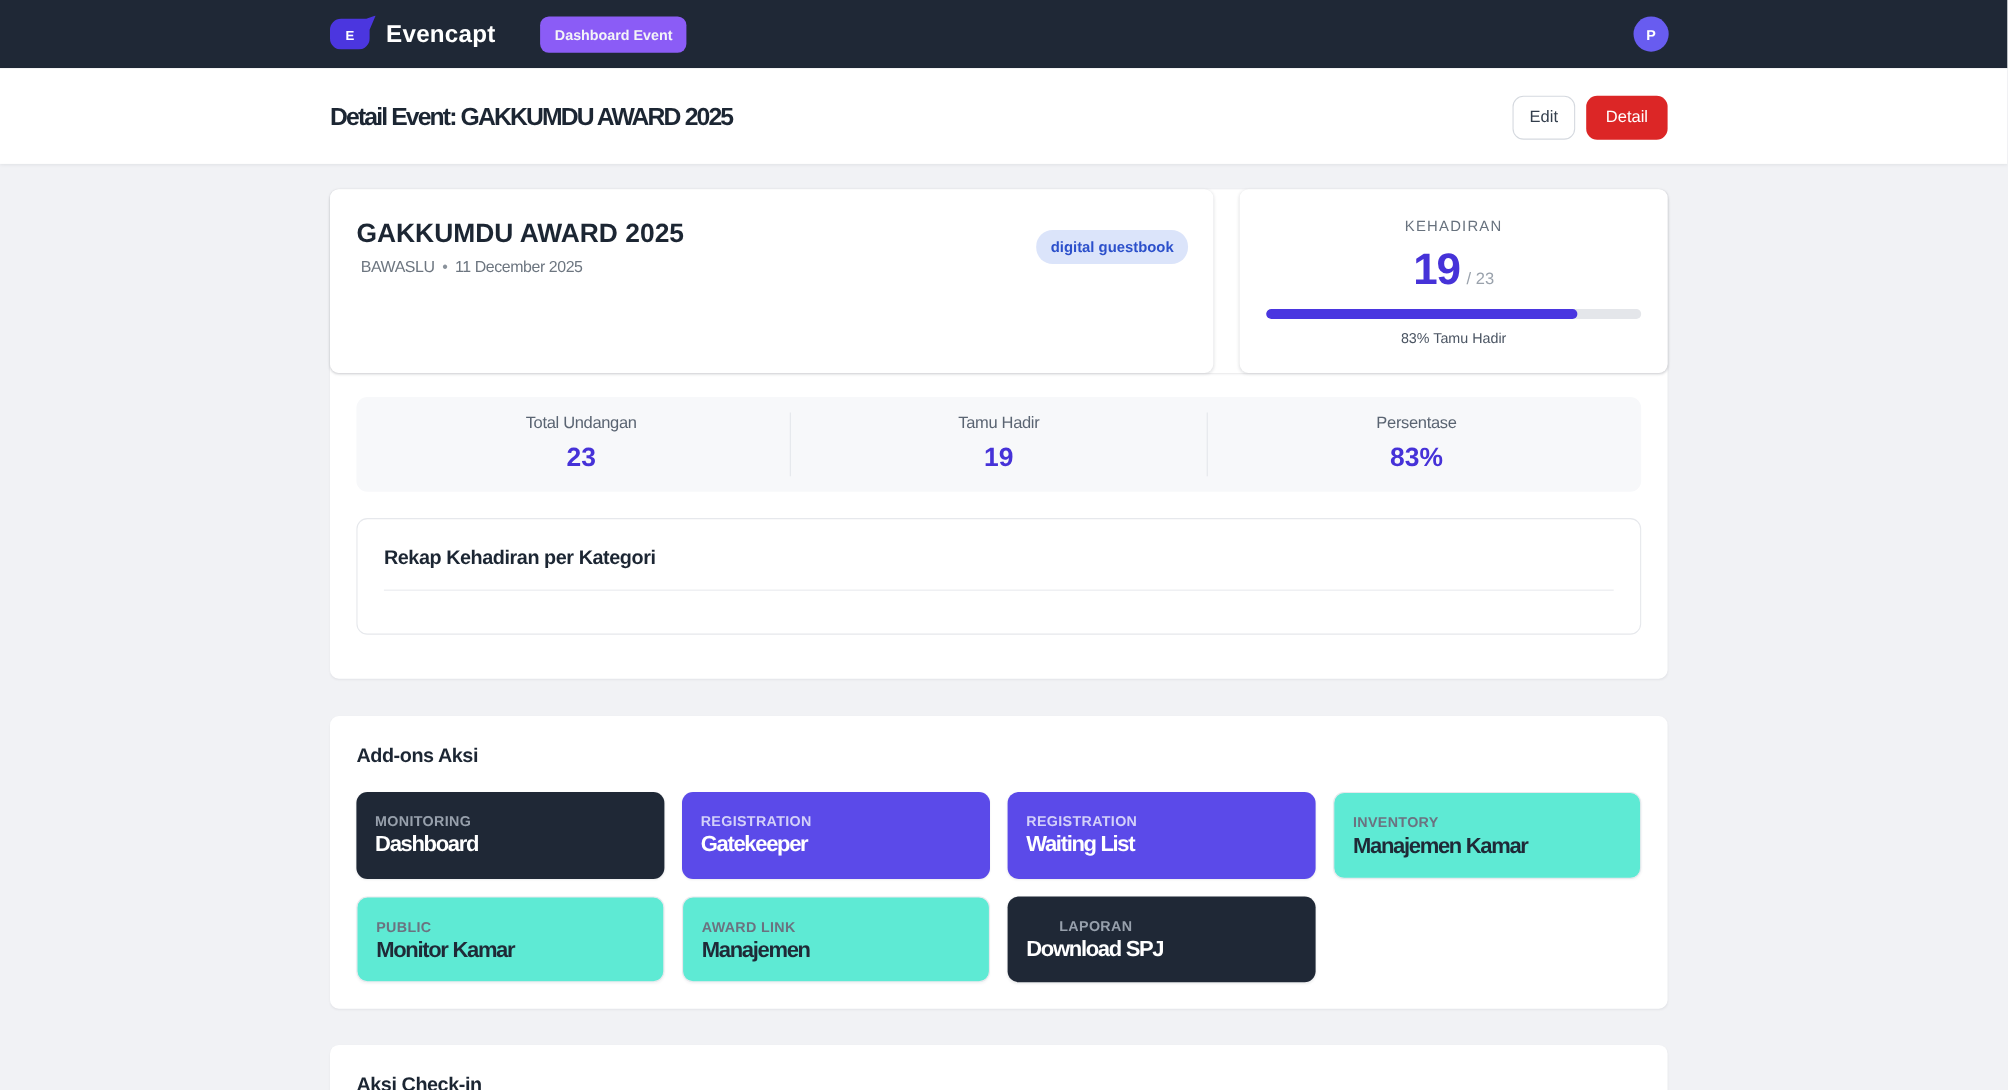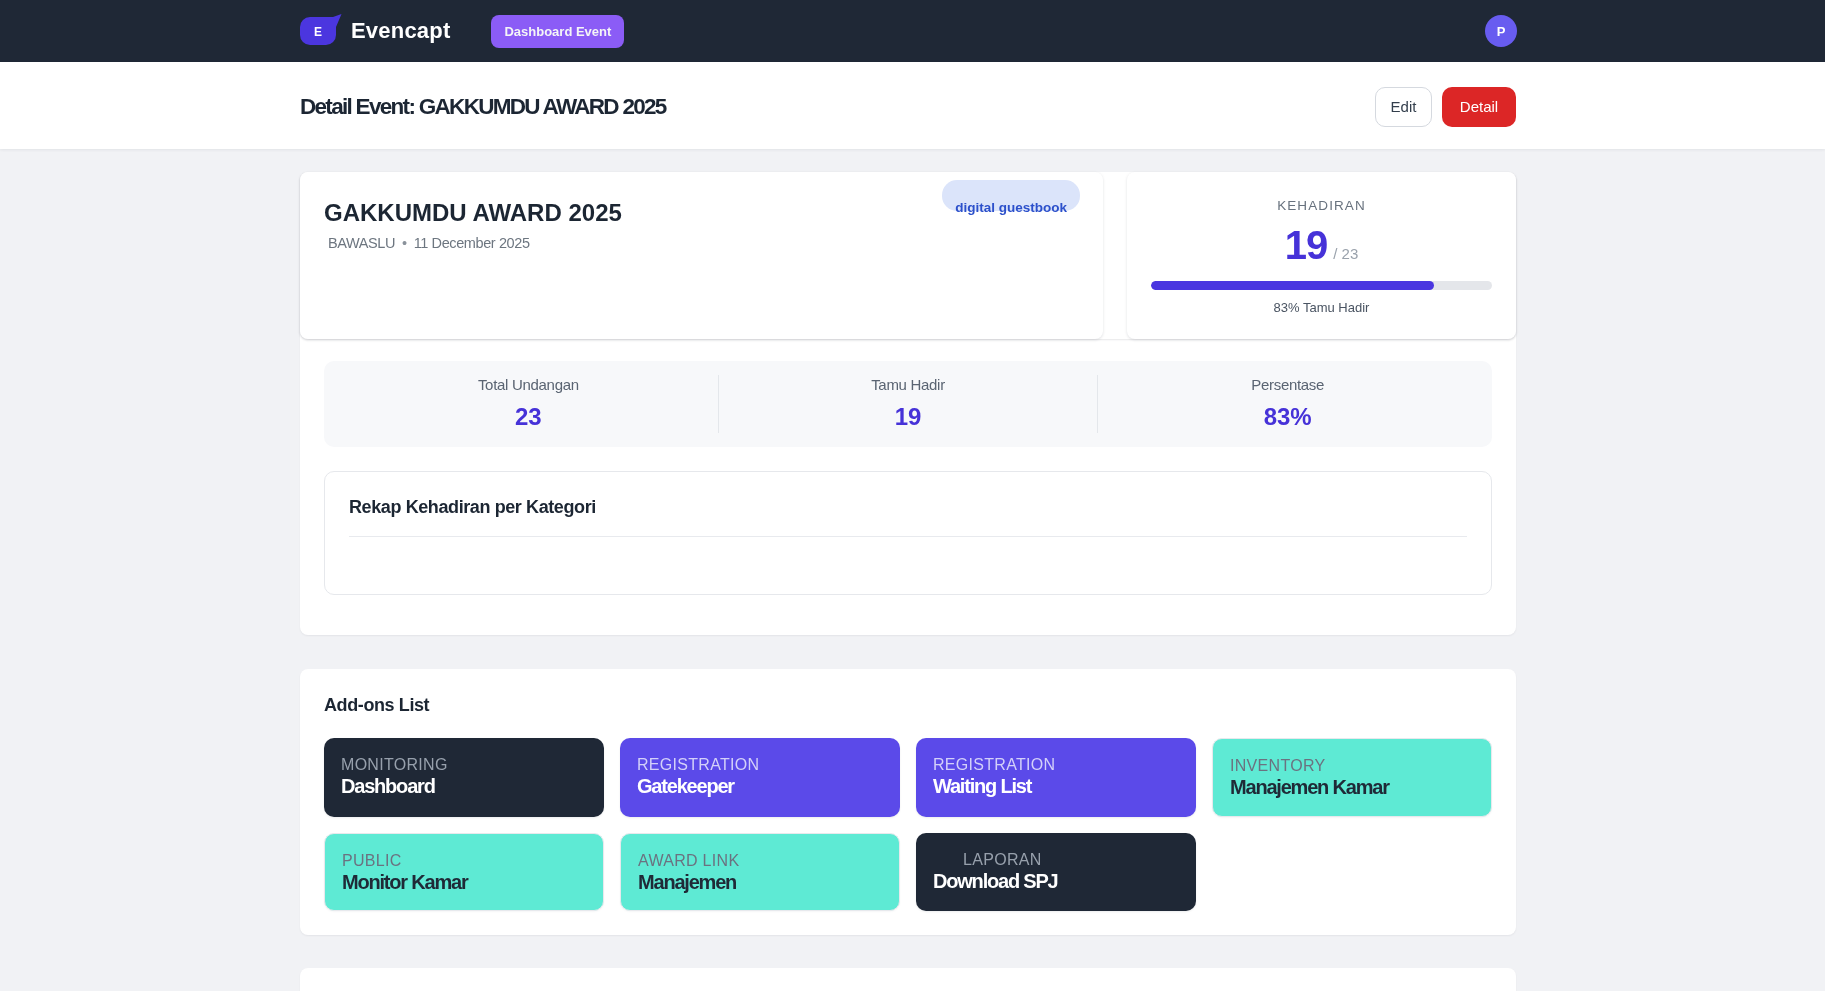--- a/index.html
+++ b/index.html
@@ -45,53 +45,53 @@
 .cardA { border-radius: 8px; }
 .toprow { display: flex; gap: 24px; border-radius: 8px; box-shadow: 0 1px 2px rgba(16,24,40,.1); }
 .hero {
   width: 803px; height: 167px; background: #fff; border-radius: 8px;
   box-shadow: 0 1px 3px rgba(16,24,40,.13); padding: 26px 24px; position: relative;
 }
 .hero h2 { font-size: 24px; font-weight: 700; line-height: 30px; color: #1c2633; }
 .hero .sub { margin-top: 5px; margin-left: 4px; font-size: 14.5px; letter-spacing: -0.4px; line-height: 20px; color: #6d7680; }
 .hero .sub .dot { margin: 0 7px; color: #8a929b; }
 .badge {
-  position: absolute; top: 8px; right: 23px; height: 31px; line-height: 31px;
-  padding: 12px 13px; background: #dbe4fa; border-radius: 15px;
+  position: absolute; top: 37px; right: 23px; height: 31px; line-height: 31px;
+  padding: 0 13px; background: #dbe4fa; border-radius: 15px;
   color: #2c50cb; font-size: 13.5px; font-weight: 700;
 }
 .keh {
   flex: 1; height: 167px; background: #fff; border-radius: 8px;
   box-shadow: 0 1px 3px rgba(16,24,40,.13); padding: 26px 24px 0; text-align: center;
 }
 .keh .label { font-size: 13.5px; color: #68727e; letter-spacing: 1.1px; }
 .keh .nums { margin-top: 17px; display: flex; justify-content: center; align-items: baseline; }
 .keh .big { font-size: 40px; line-height: 31px; font-weight: 700; letter-spacing: -1px; color: #4632d8; }
 .keh .of { font-size: 15px; line-height: 18px; color: #9aa2ac; margin-left: 6px; }
 .progress { margin-top: 18px; height: 9px; border-radius: 5px; background: #e4e6ea; overflow: hidden; }
 .progress .fill { width: 83%; height: 9px; border-radius: 5px; background: #4a36e0; }
 .keh .pct { margin-top: 10px; font-size: 13px; color: #4a5462; }
 
 .stats { margin: 22px 24px 0; background: #f7f8fa; border-radius: 10px; height: 86px; display: flex; padding: 0 15px; }
 .stats .col { flex: 1; text-align: center; margin: 14px 0; }
 .stats .col + .col { border-left: 1px solid #e4e7eb; }
 .stats .slabel { font-size: 15px; letter-spacing: -0.3px; line-height: 20px; color: #5a6472; }
 .stats .sval { margin-top: 6px; font-size: 24px; line-height: 32px; font-weight: 700; color: #4632d8; }
 
-.rekap { margin: 24px 24px 0; border: 1px solid #e6e8ec; border-radius: 10px; padding: 23px 24px 0; height: 124px; }
+.rekap { margin: 24px 24px 0; border: 1px solid #e6e8ec; border-radius: 10px; padding: 23px 24px 0; height: 106px; }
 .rekap h3 { font-size: 18px; font-weight: 700; letter-spacing: -0.4px; line-height: 25px; color: #1c2633; }
 .rekap .divider { margin-top: 16px; border-top: 1px solid #e8eaee; }
 .cardA { padding-bottom: 40px; }
 
 
 .cardB { margin-top: 34px; padding: 24px; }
 .cardB h3, .cardC h3 { font-size: 18px; font-weight: 700; letter-spacing: -0.4px; line-height: 25px; color: #1c2633; }
 .tiles { margin-top: 20px; display: grid; grid-template-columns: repeat(4, 1fr); grid-template-rows: 79px 78px; gap: 16px; }
 .tile { border-radius: 10px; padding: 19px 17px; box-shadow: 0 1px 2px rgba(16,24,40,.08); }
-.tile .tlabel { font-size: 16px; font-weight: 400; letter-spacing: 0.3px; line-height: 15px; }
+.tile .tlabel { font-size: 13px; font-weight: 700; letter-spacing: 0.3px; line-height: 15px; }
 .tile .ttitle { margin-top: 1px; font-size: 20px; font-weight: 700; letter-spacing: -1.2px; line-height: 27px; }
 .t-dark { background: #1f2836; }
 .t-dark .tlabel { color: #97a0ac; }
 .t-dark .ttitle { color: #fff; }
 .t-purple { background: #5b4ae9; }
 .t-purple .tlabel { color: #d3d0f9; }
 .t-purple .ttitle { color: #fff; }
 .t-white { background: #5eead4; border: 1px solid #e7e9ed; box-shadow: 0 1px 2px rgba(16,24,40,.04); }
 .t-white .tlabel { color: #6b7280; }
 .t-white .ttitle { color: #1f2a37; }
@@ -161,21 +161,21 @@
           <div class="sval">83%</div>
         </div>
       </div>
       <div class="rekap">
         <h3>Rekap Kehadiran per Kategori</h3>
         <div class="divider"></div>
       </div>
     </div>
 
     <div class="card cardB">
-      <h3>Add-ons List</h3>
+      <h3>Add-ons Aksi</h3>
       <div class="tiles">
         <div class="tile t-dark">
           <div class="tlabel">MONITORING</div>
           <div class="ttitle">Dashboard</div>
         </div>
         <div class="tile t-purple">
           <div class="tlabel">REGISTRATION</div>
           <div class="ttitle">Gatekeeper</div>
         </div>
         <div class="tile t-purple">

